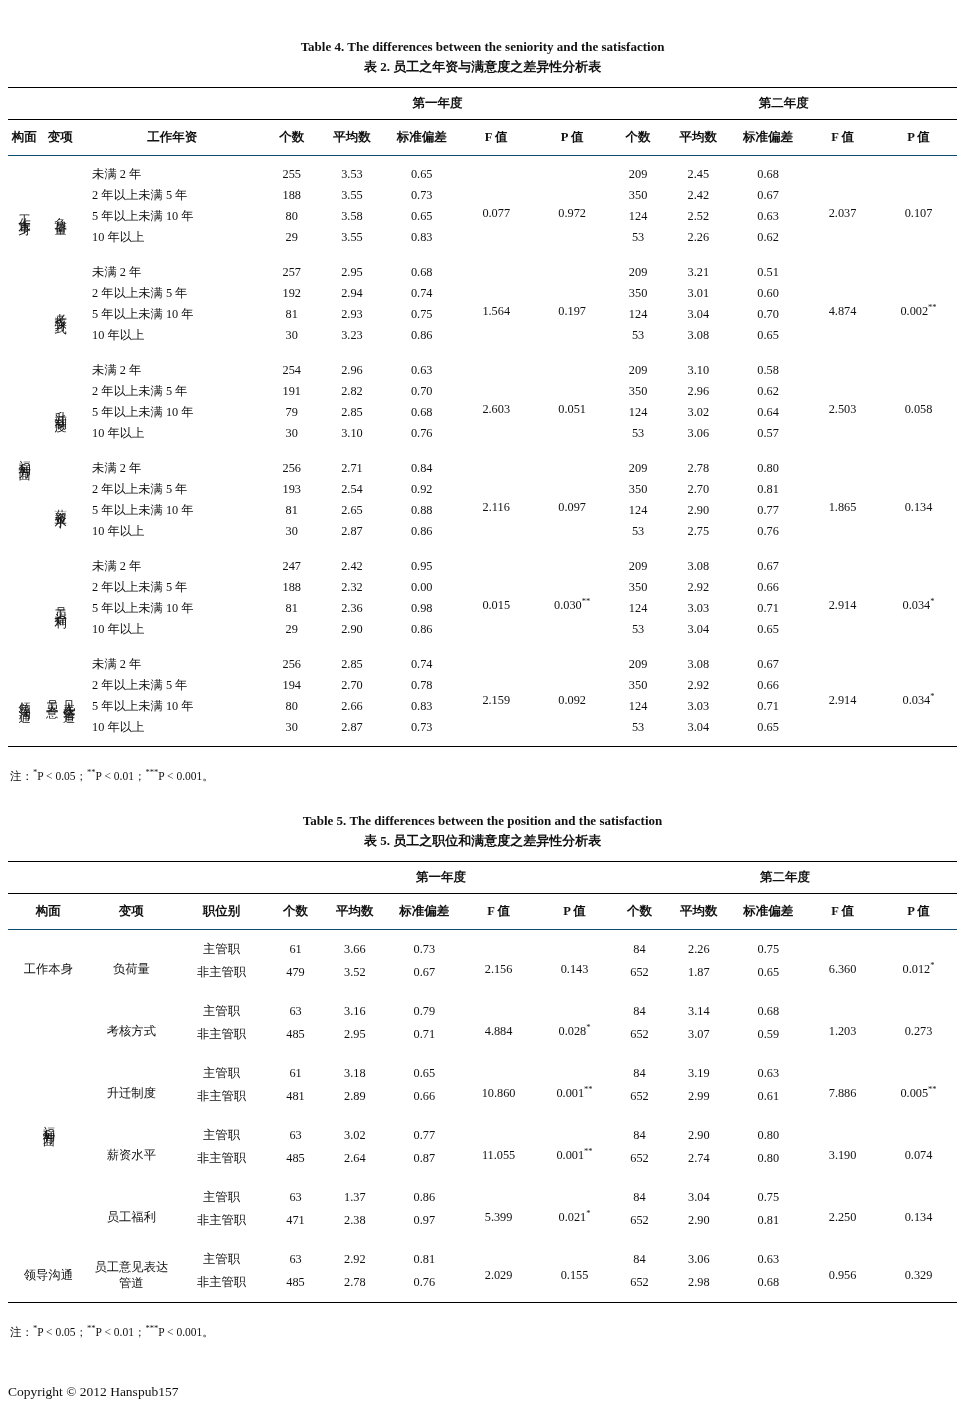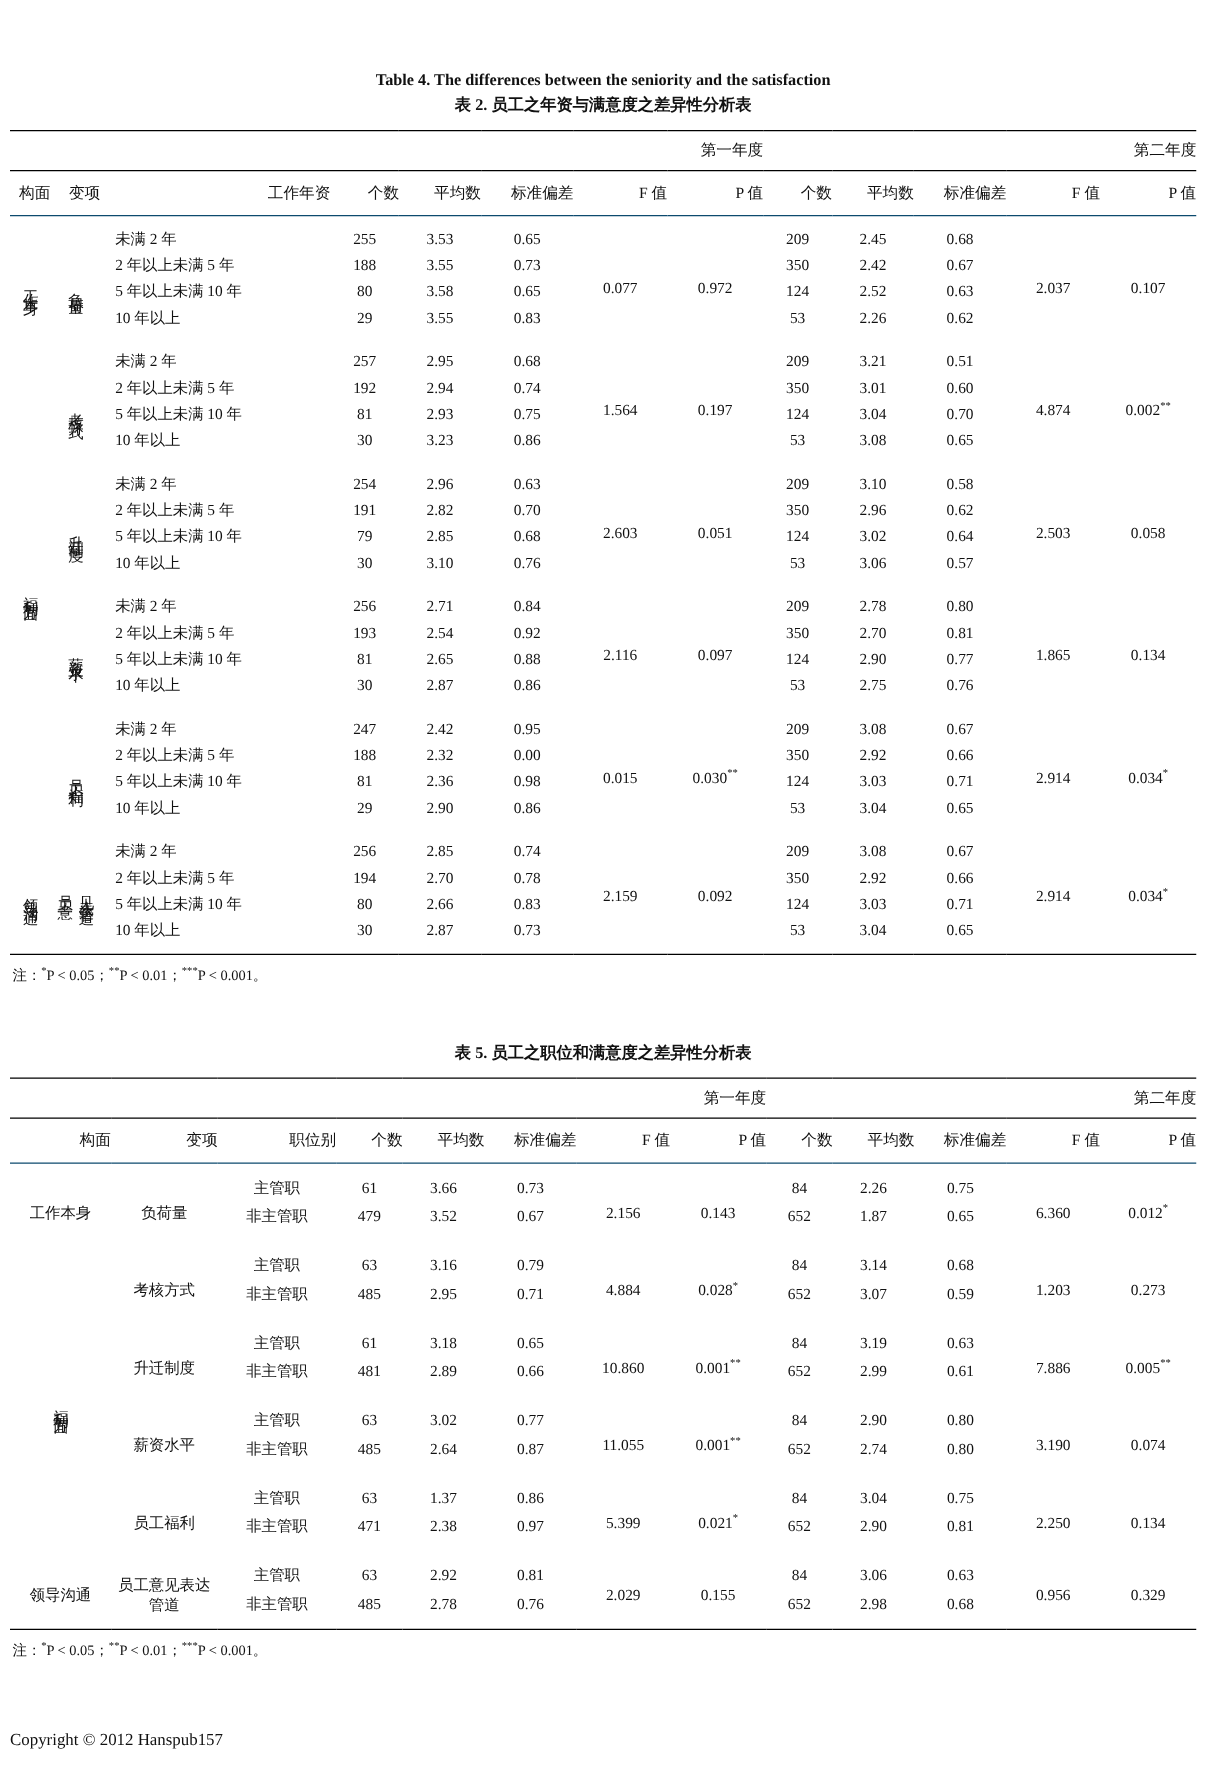--- a/index.html
+++ b/index.html
@@ -1,39 +1,39 @@
 <!DOCTYPE html>
 <html><head>
 <meta charset="utf-8">
 <style>
   html,body{margin:0;padding:0}
   body{width:965px;height:1414px;background:#ffffff;color:#111;position:relative;overflow:hidden;
        box-sizing:border-box;font-family:"Liberation Serif","DejaVu Serif",serif}
   .page{padding:10px 8px 0}
   .doc-title{text-align:center;font-size:15.5px;letter-spacing:.5px}
-  .cap{margin-top:44px;text-align:center;font-weight:bold;font-size:13px;line-height:20px}
+  .cap{margin-top:27px;text-align:center;font-weight:bold;font-size:13px;line-height:20px}
   table.data{width:100%;border-collapse:collapse;border-top:1.5px solid #000;border-bottom:1.5px solid #000;
              margin-top:10px;font-size:12.3px;table-layout:fixed}
-  .data th{font-weight:normal;text-align:right;vertical-align:middle}
+  .data th{font-weight:bold;text-align:center;vertical-align:middle}
   .data td{text-align:center;vertical-align:middle;padding:0}
   .t4 td{line-height:21px}
   .t5 td{line-height:23px}
   tr.year-row th{border-bottom:1px solid #000;padding:7px 0;font-size:12.5px}
   tr.head-row th{border-bottom:1px solid #0c4a6e;padding:9px 0;font-size:12.5px}
   tbody tr:first-child td{padding-top:8px}
   tr.gend td{padding-bottom:14px}
   .t5 tr.gend td{padding-bottom:16px}
   tr.gend-sm td{padding-bottom:8px}
   td.sen{text-align:left;padding-left:12px;white-space:nowrap}
   .vt{writing-mode:vertical-lr;text-orientation:upright;display:inline-block;letter-spacing:3px;line-height:15px}
   .vt + .vt{margin-left:2px}
   td.varwrap .vt{vertical-align:top}
   sup{font-size:8.5px;line-height:0;vertical-align:super}
   .var2line{line-height:16px}
-  .note{font-size:11.5px;margin:9px 0 0 2px}
+  .note{font-size:11.5px;margin:22px 0 0 2px}
   .footer{position:absolute;left:8px;right:10px;bottom:14px;display:flex;font-size:13.5px}
 </style>
 </head>
 <body>
 
 <div class="page">
 
 
   <div class="cap">
     <div>Table 4. The differences between the seniority and the satisfaction</div>
@@ -337,20 +337,21 @@
         <td>0.65</td>
       </tr>
     </tbody>
   </table>
 
   <div class="note">
     <span>注：</span><sup>*</sup><span>P &lt; 0.05；</span><sup>**</sup><span>P &lt; 0.01；</span><sup>***</sup><span>P &lt; 0.001。</span>
   </div>
 
   <div class="cap">
+    <div>Table 5. The differences between the position and the satisfaction</div>
     <div>表 5. 员工之职位和满意度之差异性分析表</div>
   </div>
 
   <table class="data t5">
     <colgroup>
       <col style="width:8.5%">
         <col style="width:9%">
         <col style="width:10%">
       <col style="width:5.6%">
         <col style="width:6.9%">

